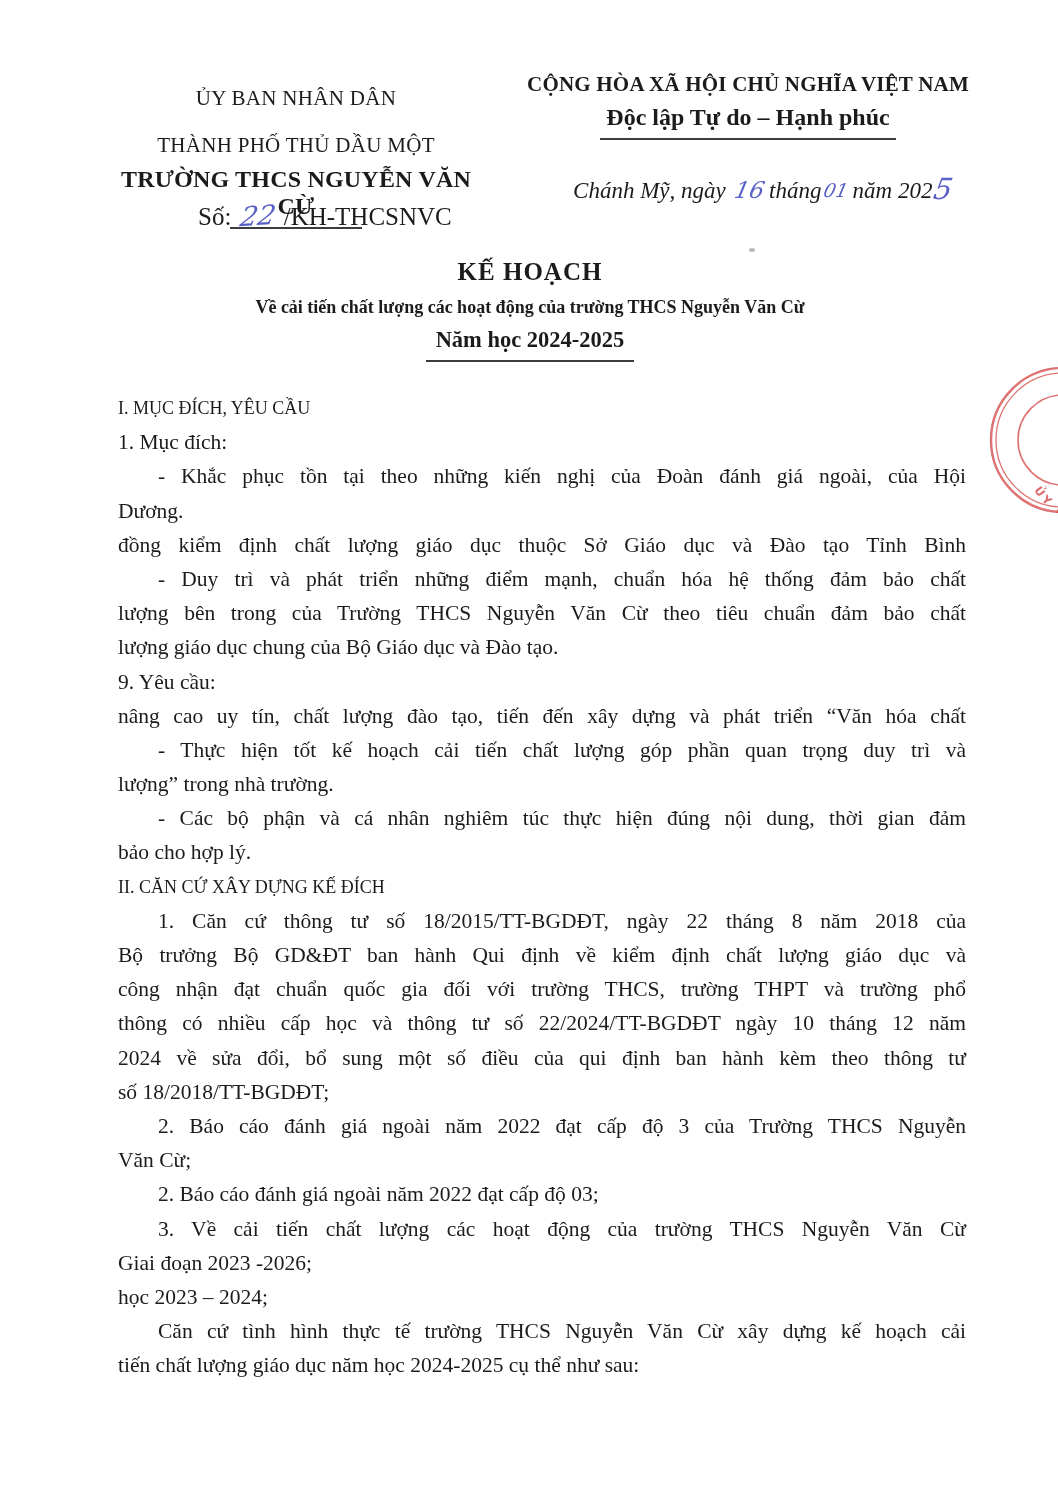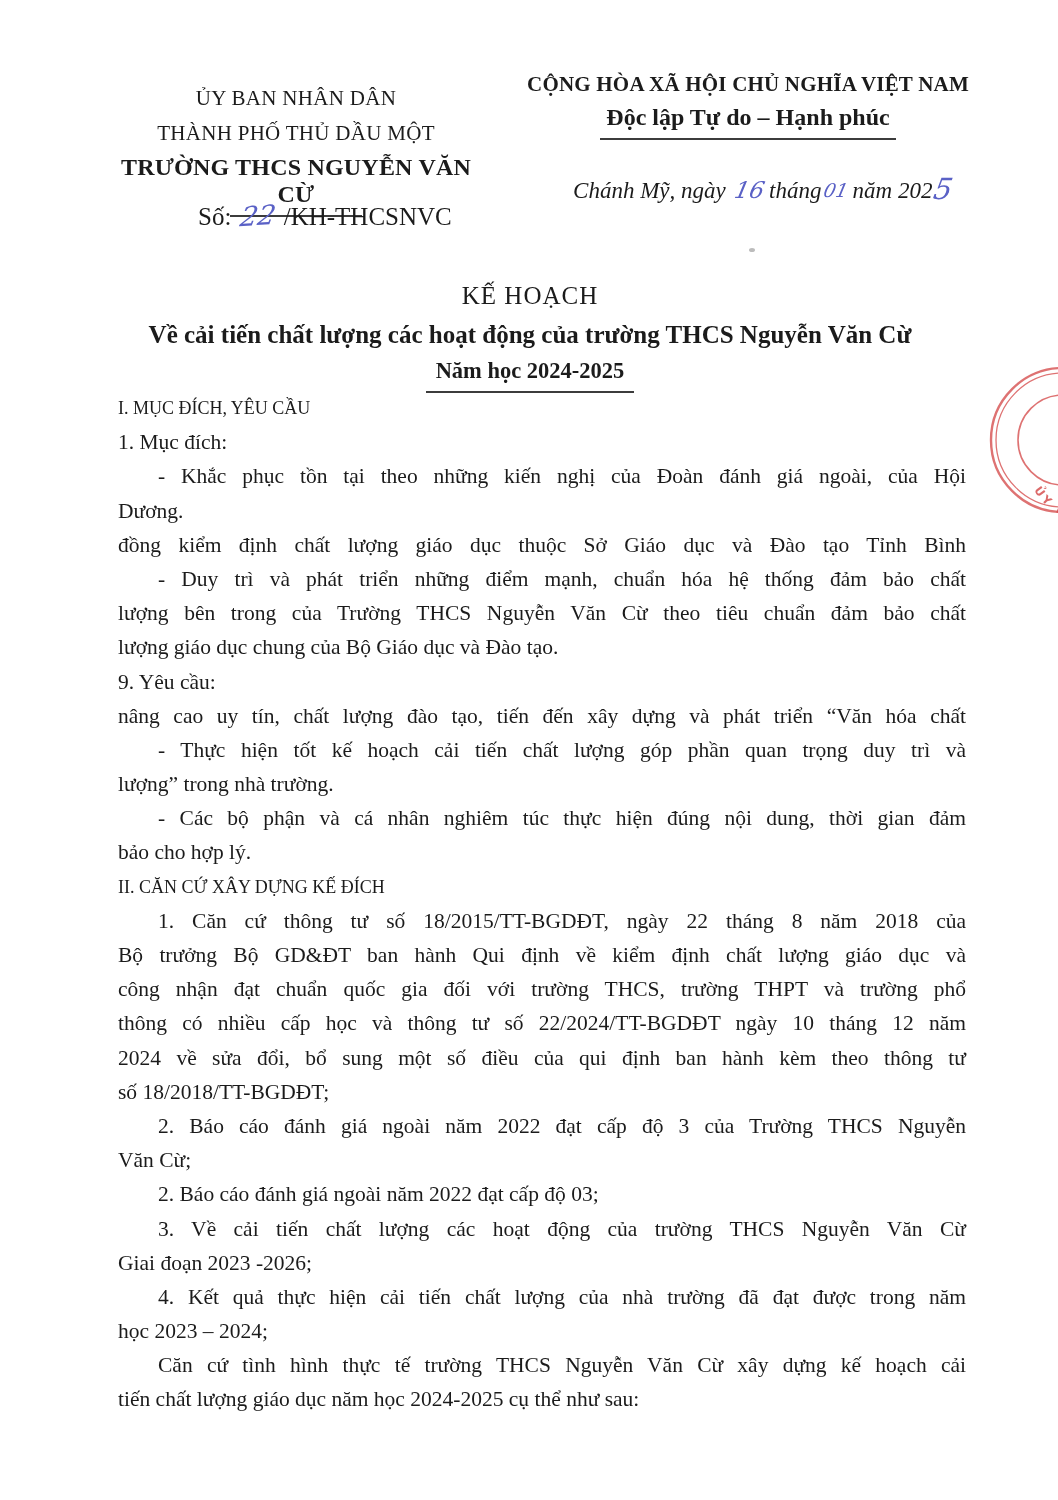--- a/index.html
+++ b/index.html
@@ -4,40 +4,40 @@
 <style>
   html,body{margin:0;padding:0;background:#e8e8e8;}
   .page{
     position:relative;width:1058px;height:1500px;background:#ffffff;
     overflow:hidden;font-family:"Liberation Serif","DejaVu Serif",serif;
     color:#1b1b1b;margin:0 auto;
   }
   
   .hdr-left{position:absolute;left:112px;top:86px;width:368px;text-align:center;}
   .hl1{font-size:21px;letter-spacing:.3px;}
-  .hl2{font-size:21px;margin-top:10px;letter-spacing:.3px;}
+  .hl2{font-size:21px;margin-top:22px;letter-spacing:.3px;}
   .hl3{font-size:24px;font-weight:bold;margin-top:8px;letter-spacing:.2px;}
   .school-underline{width:132px;height:2px;background:#3c3c3c;margin:7px auto 0;}
   .so-line{position:absolute;left:198px;top:200px;font-size:25px;white-space:nowrap;}
   .hand{color:#5a61c6;font-style:italic;font-family:"DejaVu Serif",serif;}
   .so-num{display:inline-block;font-size:27px;transform:skewX(-14deg) rotate(-4deg);margin:0 8px 0 10px;}
   
   .hdr-right{position:absolute;left:514px;top:72px;width:468px;text-align:center;}
   .hr1{font-size:21px;font-weight:bold;letter-spacing:.2px;}
   .hr2{display:inline-block;font-size:24px;font-weight:bold;margin-top:7px;
        border-bottom:2px solid #3c3c3c;padding:0 6px 7px;text-align:right;}
   .date-line{margin-top:32px;margin-left:28px;font-style:italic;font-size:23px;white-space:nowrap;}
   .date-line .day{display:inline-block;margin:0 3px 0 7px;transform:skewX(-12deg);}
   .date-line .month{display:inline-block;font-size:19px;margin:0 2px 0 1px;transform:skewX(-12deg);vertical-align:1px;}
   .date-line .ydigit{display:inline-block;font-size:29px;transform:skewX(-10deg);vertical-align:-1px;}
   .date-line .lbl{margin:0 2px;}
   
   .title{position:absolute;left:80px;top:258px;width:900px;text-align:center;}
-  .t1{font-size:25px;font-weight:normal;letter-spacing:1px;margin-top:24px;}
-  .t2{font-size:25px;font-weight:bold;margin-top:11px;}
+  .t1{font-size:25px;font-weight:bold;letter-spacing:1px;}
+  .t2{font-size:18px;font-weight:bold;margin-top:11px;}
   .t3wrap{margin-top:9px;}
   .t3{display:inline-block;font-size:22.5px;font-weight:bold;
       border-bottom:2px solid #3c3c3c;padding:0 10px 7px;}
   
   .body-text{position:absolute;left:118px;top:391px;width:848px;font-size:21.5px;}
   .line{height:34.2px;line-height:34.2px;overflow:visible;}
   .line.just{text-align:justify;text-align-last:justify;text-justify:inter-word;}
   .line.ind{text-indent:40px;}
   .line.b{font-weight:normal;font-size:18px;}
   
@@ -96,21 +96,20 @@
       <div class="line just">Bộ trưởng Bộ GD&amp;ĐT ban hành Qui định về kiểm định chất lượng giáo dục và</div>
       <div class="line just">công nhận đạt chuẩn quốc gia đối với trường THCS, trường THPT và trường phổ</div>
       <div class="line just">thông có nhiều cấp học và thông tư số 22/2024/TT-BGDĐT ngày 10 tháng 12 năm</div>
       <div class="line just">2024 về sửa đổi, bổ sung một số điều của qui định ban hành kèm theo thông tư</div>
       <div class="line">số 18/2018/TT-BGDĐT;</div>
       <div class="line ind just">2. Báo cáo đánh giá ngoài năm 2022 đạt cấp độ 3 của Trường THCS Nguyễn</div>
       <div class="line">Văn Cừ;</div>
       <div class="line ind">2. Báo cáo đánh giá ngoài năm 2022 đạt cấp độ 03;</div>
       <div class="line ind just">3. Về cải tiến chất lượng các hoạt động của trường THCS Nguyễn Văn Cừ</div>
       <div class="line">Giai đoạn 2023 -2026;</div>
-      <div class="line ind just">4. Kết quả thực hiện cải tiến chất lượng của nhà trường đã đạt được trong năm</div>
       <div class="line">học 2023 – 2024;</div>
       <div class="line ind just">Căn cứ tình hình thực tế trường THCS Nguyễn Văn Cừ xây dựng kế hoạch cải</div>
       <div class="line">tiến chất lượng giáo dục năm học 2024-2025 cụ thể như sau:</div>
     </div>
 
   <svg class="stamp" viewBox="0 0 160 160" aria-hidden="true">
     <g fill="none" stroke="#d65050" opacity="0.8">
       <circle cx="80" cy="80" r="72" stroke-width="2.4"></circle>
       <circle cx="80" cy="80" r="67" stroke-width="1.3"></circle>
       <circle cx="80" cy="80" r="45" stroke-width="1.6"></circle>

